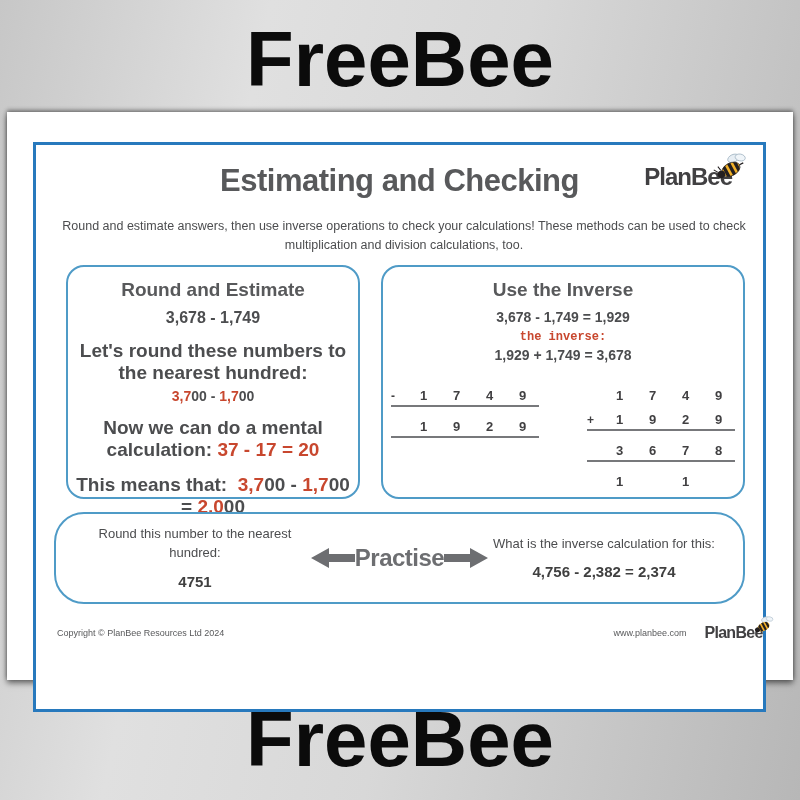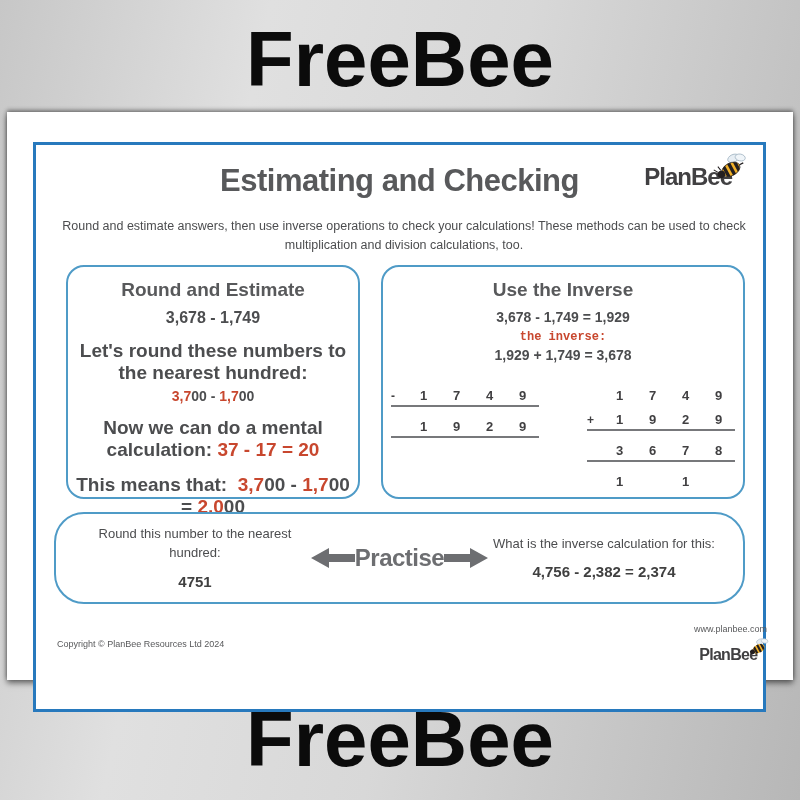--- a/index.html
+++ b/index.html
@@ -76,21 +76,21 @@
   .p-prompt { font-size:13px; color:#4c4d4f; line-height:1.45; }
   .p-value { font-size:15px; font-weight:bold; color:#404040; margin-top:10px; }
   .p-mid { display:flex; align-items:center; gap:0; }
   .p-label { font-size:24px; font-weight:bold; color:#6d6e71; letter-spacing:-.5px; }
 
   .footer {
     position:absolute; left:50px; right:26px; top:512px;
     display:flex; justify-content:space-between; align-items:center;
     font-size:9px; color:#58595b;
   }
-  .f-right { display:flex; align-items:center; gap:12px;flex-direction:column; }
+  .f-right { display:flex; align-items:center; gap:18px; }
   .f-logo { position:relative; font-size:16px; font-weight:600; color:#414042; letter-spacing:-.7px; }
   .f-logo .tm { font-size:5px; vertical-align:top; }
   .f-logo svg.bee { position:absolute; right:-7px; top:-9px; }
   .url { text-decoration:none; color:#58595b; }
 </style>
 </head>
 <body>
 
 <div class="banner top">FreeBee</div>
 

